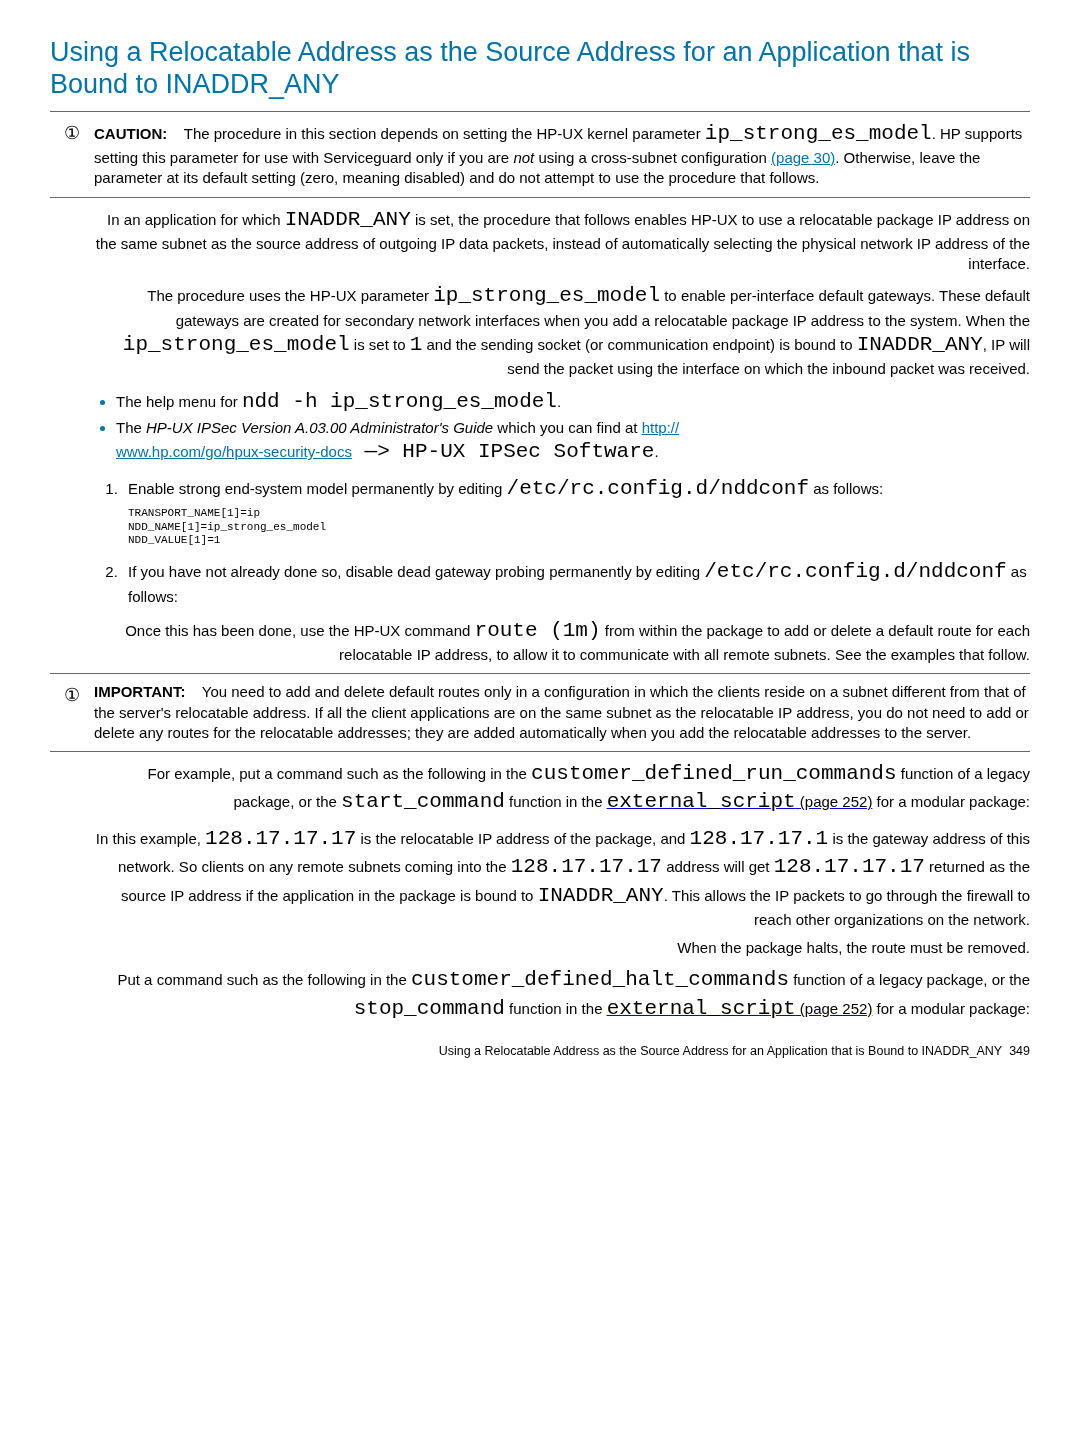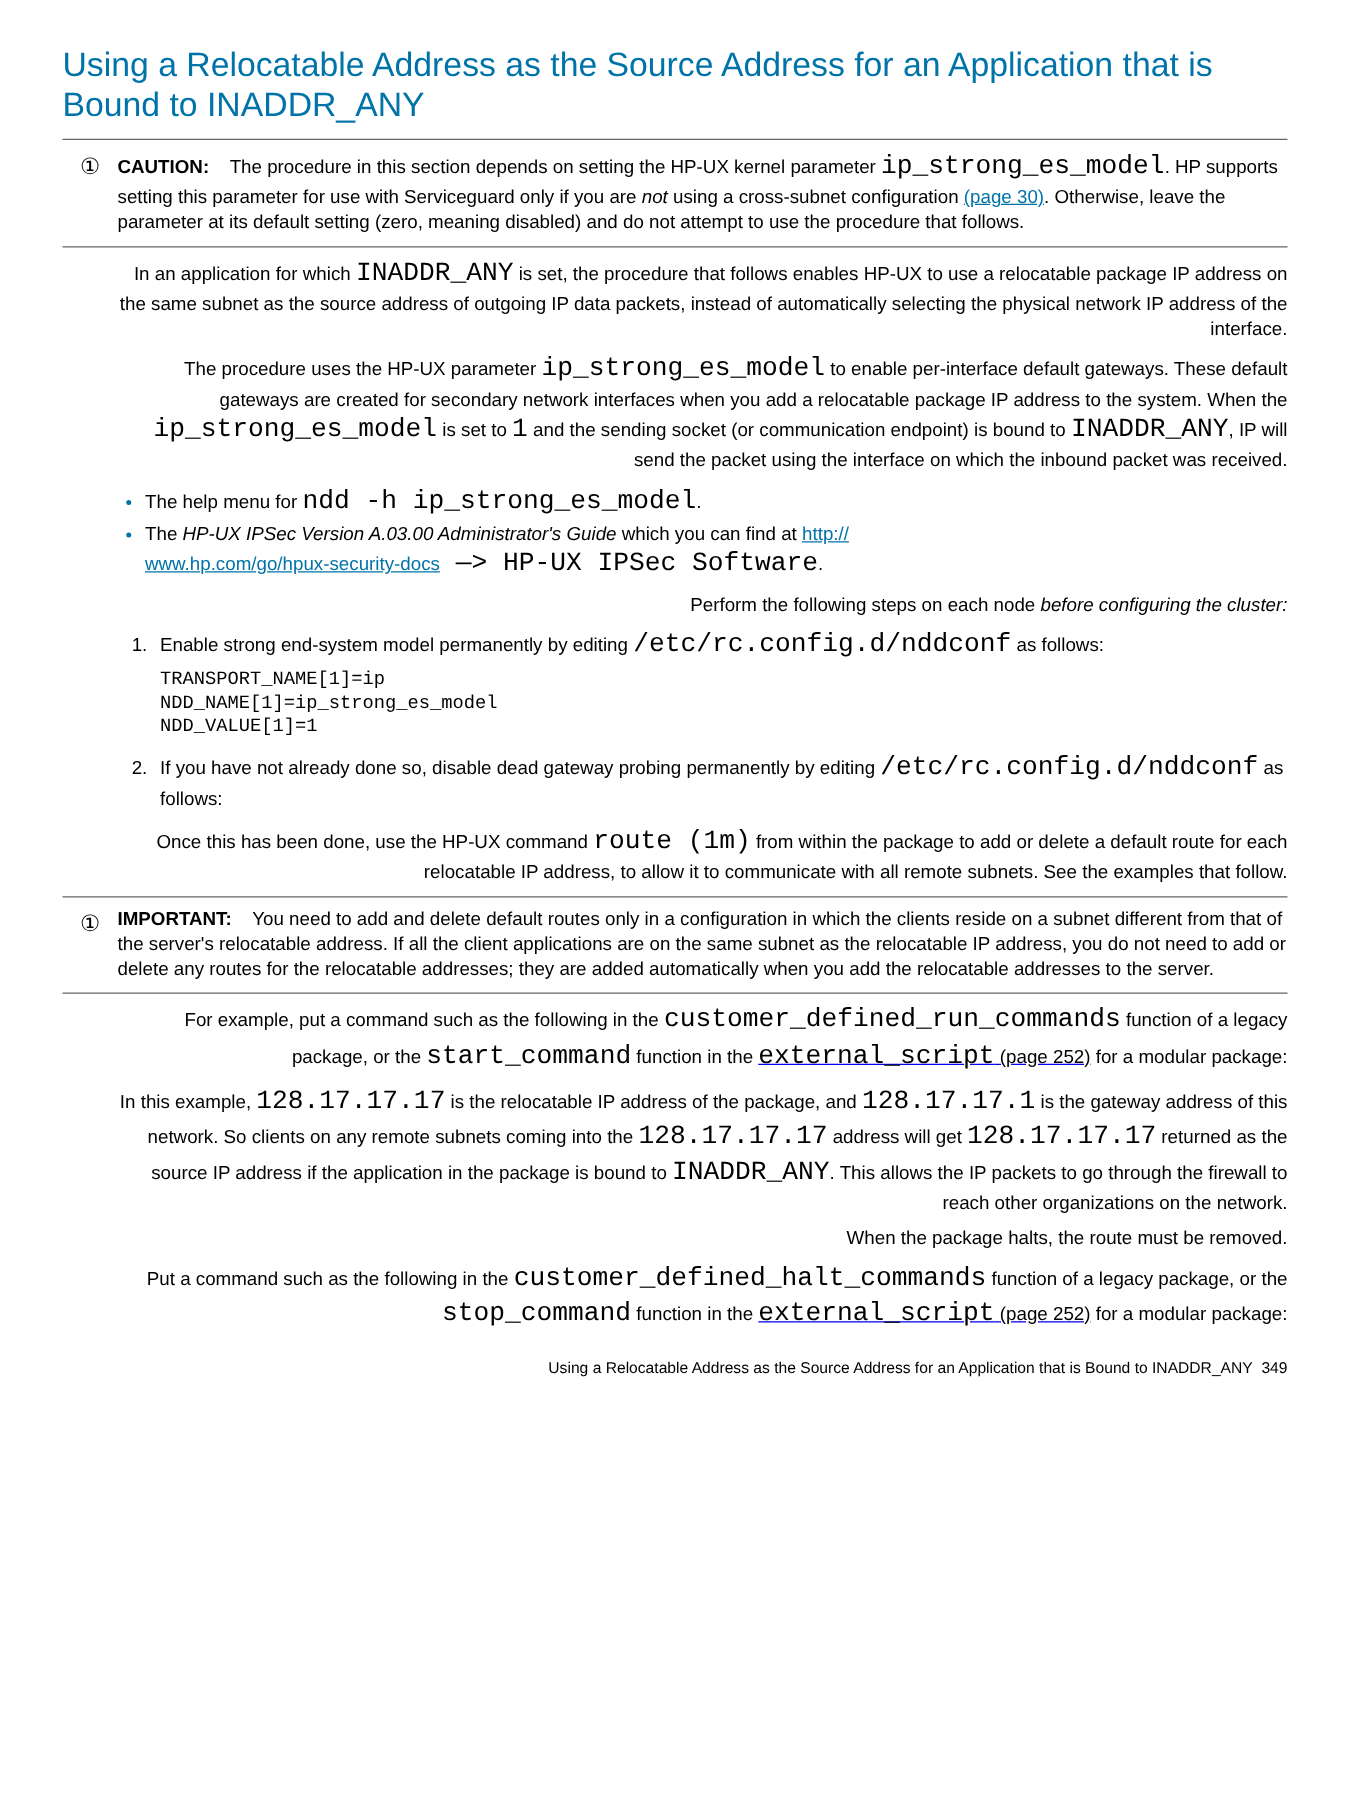--- a/index.html
+++ b/index.html
@@ -67,21 +67,21 @@
   ol.steps {
     margin: 4px 0 8px 0;
     padding-left: 28px;
   }
   ol.steps li {
     margin: 2px 0 10px 0;
     padding-left: 6px;
   }
   pre {
     font-family: Consolas, "Courier New", monospace;
-    font-size: 15px;
+    font-size: 11px;
     margin: 4px 0 0 0;
     white-space: pre;
     line-height: 1.25;
   }
   .italic { font-style: italic; }
   .footer {
     text-align: right;
     font-size: 12.5px;
     margin-top: 20px;
     color: #000;
@@ -117,23 +117,20 @@
     <span>The procedure uses the HP-UX parameter </span><span class="mono">ip_strong_es_model</span><span> to enable per-interface default gateways. These default gateways are created for secondary network interfaces when you add a relocatable package IP address to the system. When the </span><span class="mono">ip_strong_es_model</span><span> is set to </span><span class="mono">1</span><span> and the sending socket (or communication endpoint) is bound to </span><span class="mono">INADDR_ANY</span><span>, IP will send the packet using the interface on which the inbound packet was received.</span>
   </p>
   <ul class="bullets">
     <li>
       <span>The help menu for </span><span class="mono">ndd -h ip_strong_es_model</span><span>.</span>
     </li>
     <li>
       <span>The </span><span class="italic">HP-UX IPSec Version A.03.00 Administrator's Guide</span><span> which you can find at </span><a class="link" href="#">http://</a><br><a class="link" href="#">www.hp.com/go/hpux-security-docs</a><span class="mono"> —&gt; HP-UX IPSec Software</span><span>.</span>
     </li>
   </ul>
-  <p>
-    <span>Perform the following steps on each node </span><span class="italic">before configuring the cluster:</span>
-  </p>
   <ol class="steps">
     <li>
       <span>Enable strong end-system model permanently by editing </span><span class="mono">/etc/rc.config.d/nddconf</span><span> as follows:</span>
       <pre>TRANSPORT_NAME[1]=ip
 NDD_NAME[1]=ip_strong_es_model
 NDD_VALUE[1]=1</pre>
     </li>
     <li>
       <span>If you have not already done so, disable dead gateway probing permanently by editing </span><span class="mono">/etc/rc.config.d/nddconf</span><span> as follows:</span>
     </li>

